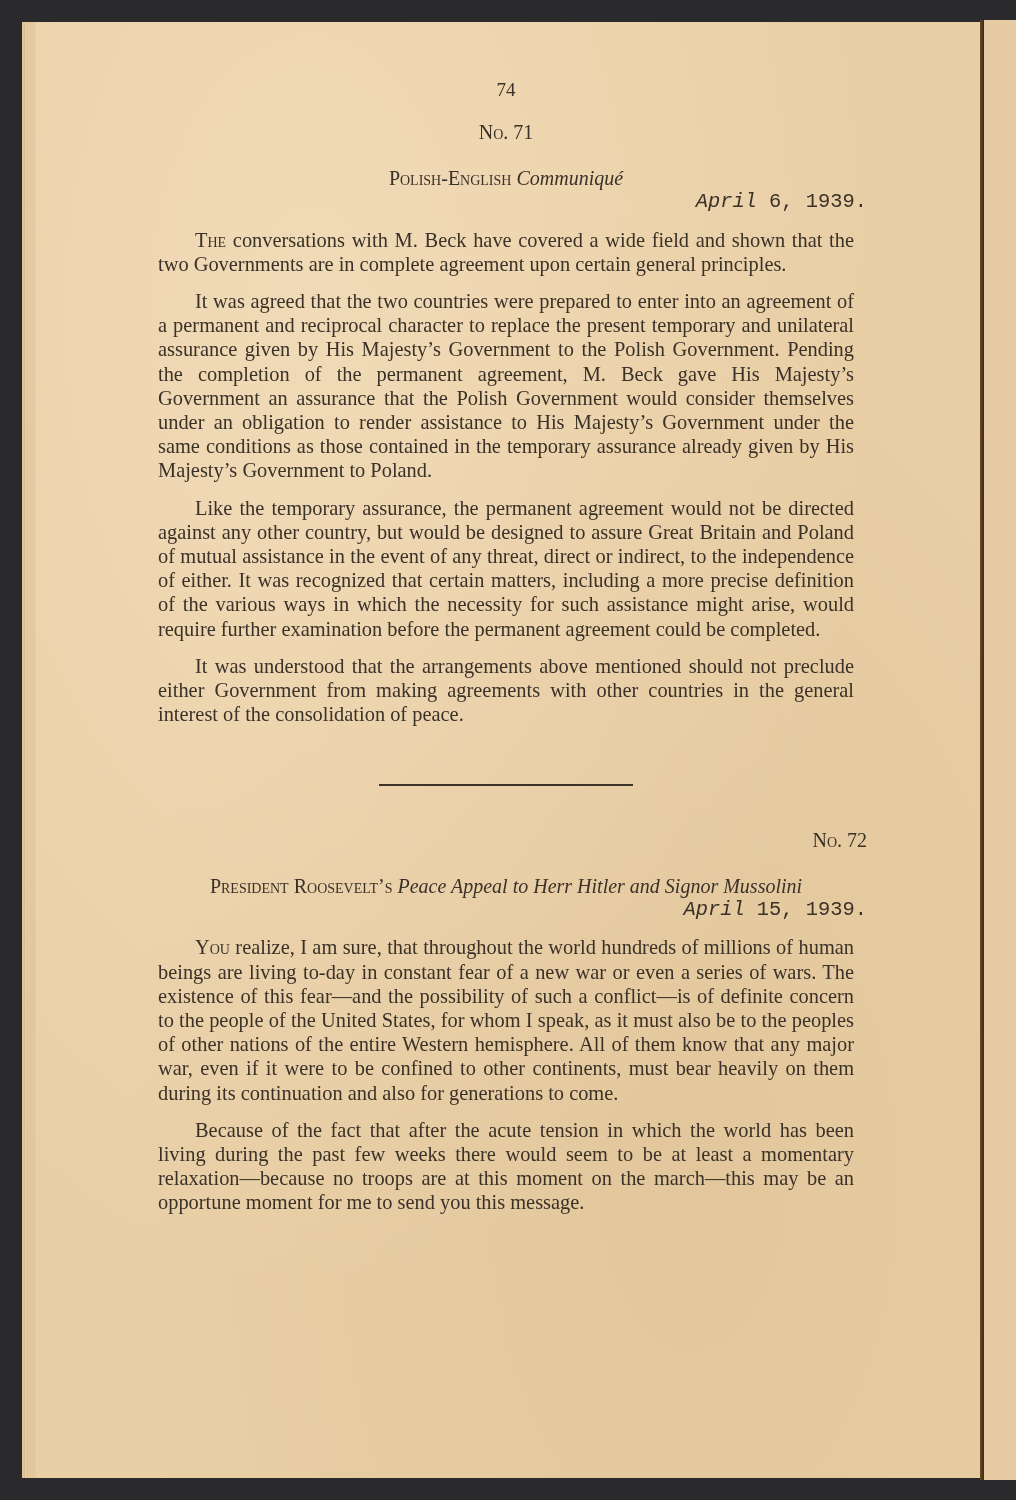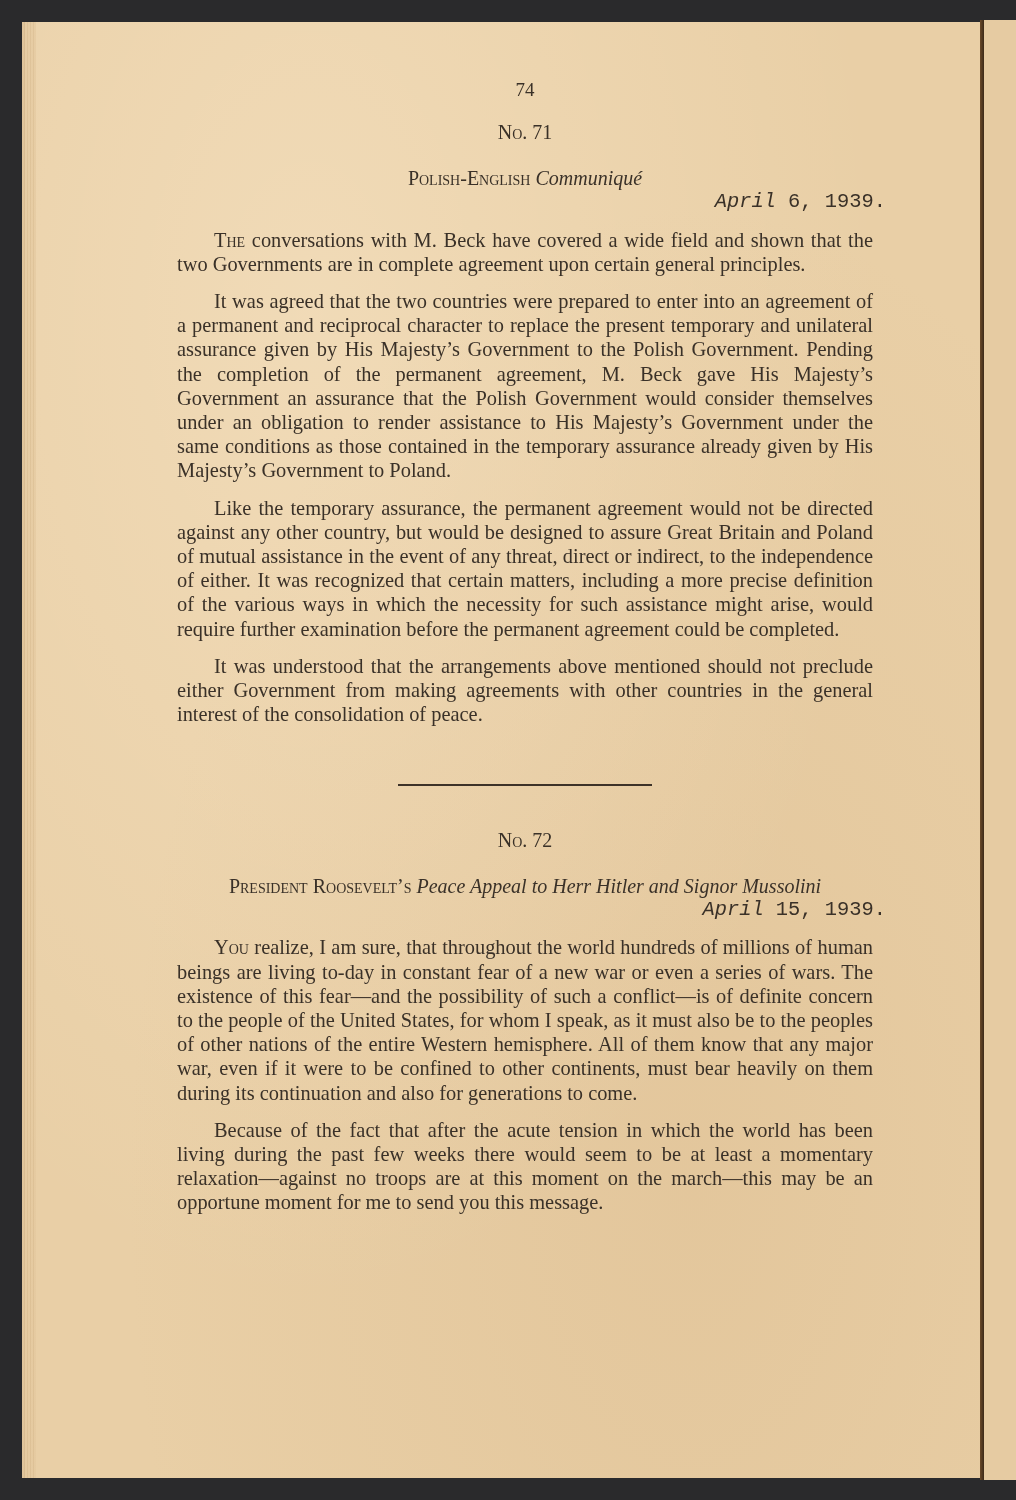--- a/index.html
+++ b/index.html
@@ -26,38 +26,38 @@
     }
     .gutter {
       position: absolute; left: 980px; top: 20px; width: 4px; height: 1460px;
       background: linear-gradient(90deg, #6b4a2a, #3d2a18);
     }
     .next-page {
       position: absolute; left: 984px; top: 20px; width: 32px; height: 1460px;
       background: #e6cba2;
     }
     .content {
-      position: absolute; left: 164px; top: 78px; width: 722px;
+      position: absolute; left: 145px; top: 78px; width: 722px;
       font-size: 20.4px; line-height: 24.2px;
     }
     .center { text-align: center; }
     .folio { font-size: 19px; margin-bottom: 18px; }
     .docno { font-size: 20px; margin-bottom: 22px; }
     .smallcaps { font-variant: small-caps; }
     .title { font-size: 20px; line-height: 24px; }
     .date { text-align: right; margin-bottom: 2px; font-family: Liberation Mono, monospace; }
     .date i { font-style: italic; }
     p.para {
       margin: 13px; text-indent: 37px; text-align: justify;
     }
     .rule {
       width: 254px; height: 1.5px; background: #3d3228;
       margin: 58px auto 42px auto;
     }
-    .doc72 { margin-bottom: 22px; }
+    .doc72 { margin-bottom: 22px; text-align: right; }
   </style>
 </head>
 <body>
 
 <div class="page"></div>
 <div class="page-edge-left"></div>
 <div class="gutter"></div>
 <div class="next-page"></div>
 
 <div class="content">
@@ -79,15 +79,15 @@
   <div class="rule"></div>
 
   <section>
     <div class="center docno smallcaps doc72">No. 72</div>
     <div class="center title">
       <span class="smallcaps">President Roosevelt’s</span>
       <i>Peace Appeal to Herr Hitler and Signor Mussolini</i>
     </div>
     <div class="date"><i>April</i><span> 15, 1939.</span></div>
     <p class="para"><span class="smallcaps">You</span><span> realize, I am sure, that throughout the world hundreds of millions of human beings are living to-day in constant fear of a new war or even a series of wars. The existence of this fear—and the possibility of such a conflict—is of definite concern to the people of the United States, for whom I speak, as it must also be to the peoples of other nations of the entire Western hemisphere. All of them know that any major war, even if it were to be confined to other continents, must bear heavily on them during its continuation and also for generations to come.</span></p>
-    <p class="para"><span>Because of the fact that after the acute tension in which the world has been living during the past few weeks there would seem to be at least a momentary relaxation—against no troops are at this moment on the march—this may be an opportune moment for me to send you this message.</span></p>
+    <p class="para"><span>Because of the fact that after the acute tension in which the world has been living during the past few weeks there would seem to be at least a momentary relaxation—because no troops are at this moment on the march—this may be an opportune moment for me to send you this message.</span></p>
   </section>
 </div>
 
 </body></html>

